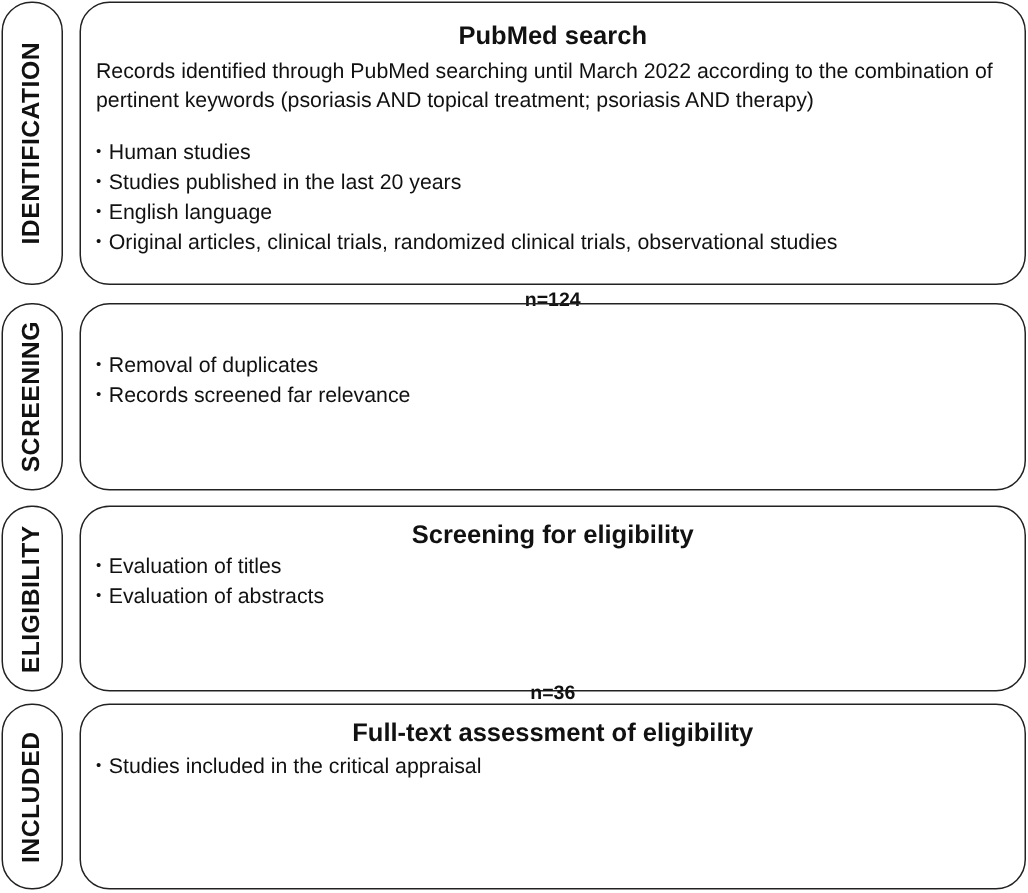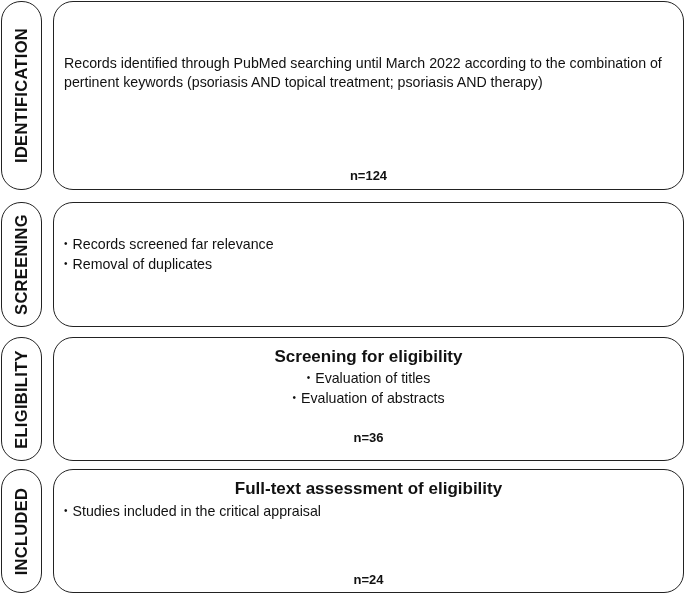--- a/index.html
+++ b/index.html
@@ -14,54 +14,61 @@
   .box { position: absolute; left: 53px; right: 1px; top: 0; bottom: 0;
          border: 1.6px solid #222; border-radius: 20px; box-sizing: border-box; }
   .title { position: absolute; left: 0; right: 0; text-align: center;
            font-weight: bold; font-size: 17px; }
   .desc { position: absolute; left: 10px; right: 10px; font-size: 14.2px; line-height: 19px; }
   .bullets { position: absolute; left: 10px; right: 10px; margin: 0; padding: 0;
              list-style: none; font-size: 14.2px; line-height: 18px; }
   .bullets li::before { content: "\2022"; font-size: 10px; margin-right: 5px;
                         position: relative; top: -2px; }
   .count { position: absolute; left: 0; right: 0; text-align: center;
-           font-weight: bold; font-size: 13px; }
+           font-weight: bold; font-size: 13px; margin-top: 24px; }
 </style>
 </head>
 <body>
 
 <div class="row" style="top:1px;height:189px;">
   <div class="pill">
     <span>IDENTIFICATION</span>
   </div>
   <div class="box">
-    <div class="desc" style="top:37px;margin-top:15px;">Records identified through PubMed searching until March 2022 according to the combination of pertinent keywords (psoriasis AND topical treatment; psoriasis AND therapy)</div>
+    <div class="title" style="top:12px;">PubMed search</div>
+    <div class="desc" style="top:37px;">Records identified through PubMed searching until March 2022 according to the combination of pertinent keywords (psoriasis AND topical treatment; psoriasis AND therapy)</div>
+    <ul class="bullets" style="top:91px;">
+      <li>Human studies</li>
+      <li>Studies published in the last 20 years</li>
+      <li>English language</li>
+      <li>Original articles, clinical trials, randomized clinical trials, observational studies</li>
+    </ul>
     <div class="count" style="top:166px;">n=124</div>
   </div>
 </div>
 
 <div class="row" style="top:202px;height:125px;">
   <div class="pill">
     <span>SCREENING</span>
   </div>
   <div class="box">
     <ul class="bullets" style="top:32px;">
+      <li>Removal of duplicates</li>
       <li>Records screened far relevance</li>
-      <li>Removal of duplicates</li>
     </ul>
   </div>
 </div>
 
 <div class="row" style="top:337px;height:124px;">
   <div class="pill">
     <span>ELIGIBILITY</span>
   </div>
   <div class="box">
     <div class="title" style="top:9px;">Screening for eligibility</div>
-    <ul class="bullets" style="top:31px;text-align:center;">
+    <ul class="bullets" style="top:31px;">
       <li>Evaluation of titles</li>
       <li>Evaluation of abstracts</li>
     </ul>
     <div class="count" style="top:92px;">n=36</div>
   </div>
 </div>
 
 <div class="row" style="top:469px;height:124px;">
   <div class="pill">
     <span>INCLUDED</span>

